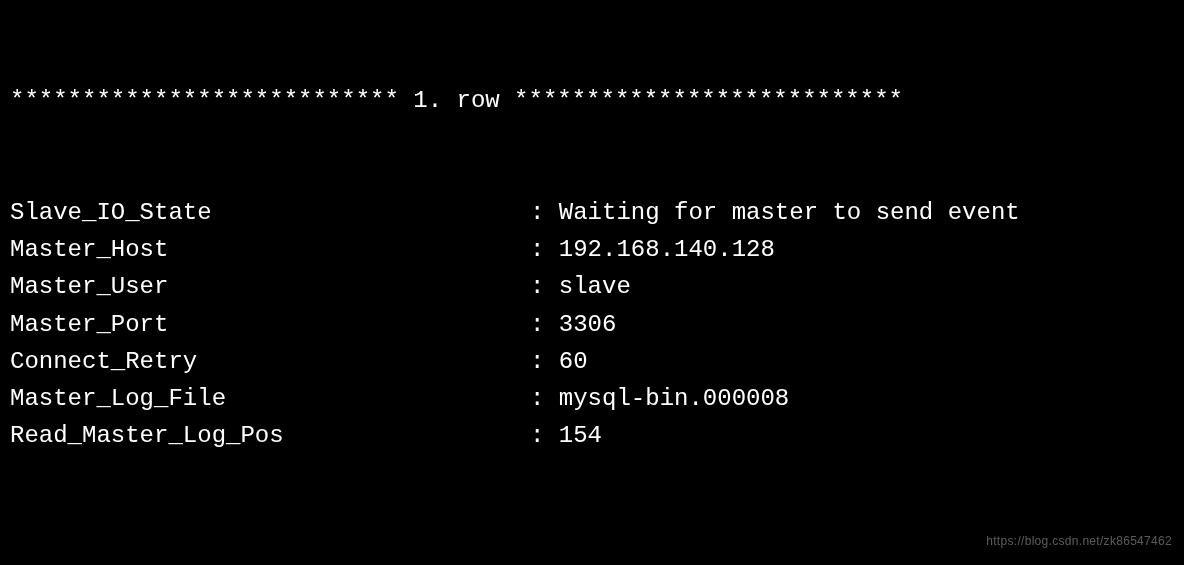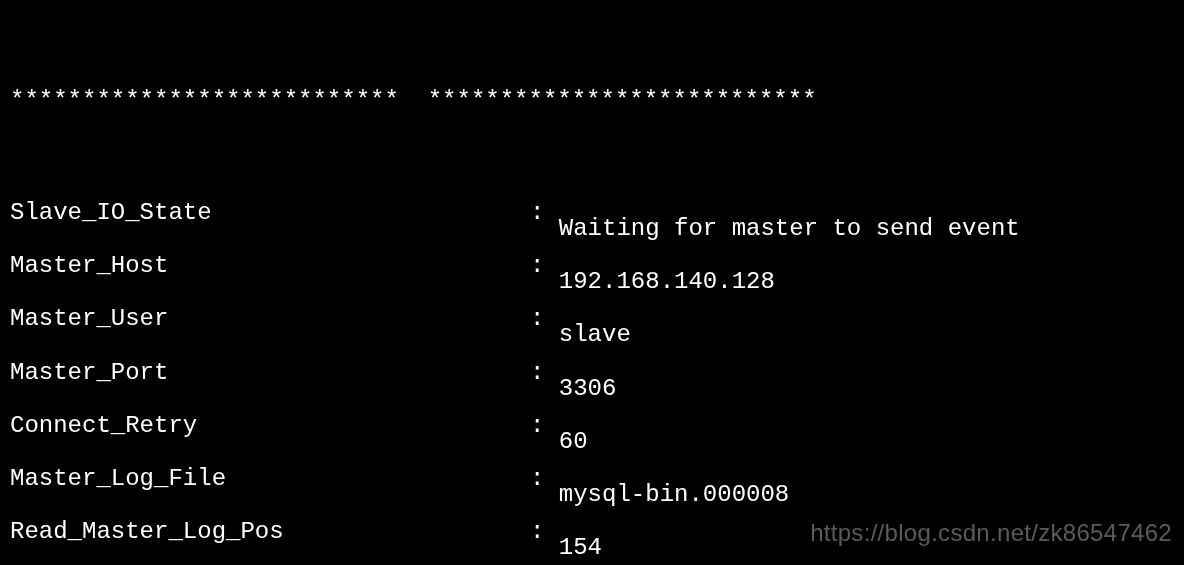--- a/index.html
+++ b/index.html
@@ -35,36 +35,35 @@
       display: inline-block;
       width: 520px;
       text-align: left;
     }
     .sep {
       white-space: pre;
     }
     .val {
       display: inline-block;
       text-align: right;
-      margin-top: 16px;
     }
     .watermark {
       position: absolute;
       right: 12px;
       bottom: 14px;
       color: rgba(200,200,200,0.45);
-      font-size: 24px;
+      font-size: 12px;
       font-family: Arial, sans-serif;
       letter-spacing: 0.3px;
       text-shadow: 0 0 4px rgba(0,0,0,0.8);
     }
   </style>
 </head>
 <body>
 
 <div class="terminal">
   <div class="row-header">
-    <span>*************************** </span><span> ***************************</span>
+    <span>*************************** </span><span>1. row</span><span> ***************************</span>
   </div>
   <div id="fields"><div class="kv-row"><span class="key">Slave_IO_State</span><span class="sep">: </span><span class="val">Waiting for master to send event</span></div><div class="kv-row"><span class="key">Master_Host</span><span class="sep">: </span><span class="val">192.168.140.128</span></div><div class="kv-row"><span class="key">Master_User</span><span class="sep">: </span><span class="val">slave</span></div><div class="kv-row"><span class="key">Master_Port</span><span class="sep">: </span><span class="val">3306</span></div><div class="kv-row"><span class="key">Connect_Retry</span><span class="sep">: </span><span class="val">60</span></div><div class="kv-row"><span class="key">Master_Log_File</span><span class="sep">: </span><span class="val">mysql-bin.000008</span></div><div class="kv-row"><span class="key">Read_Master_Log_Pos</span><span class="sep">: </span><span class="val">154</span></div></div>
 </div>
 
 <div class="watermark">https://blog.csdn.net/zk86547462</div>
 
 </body></html>

